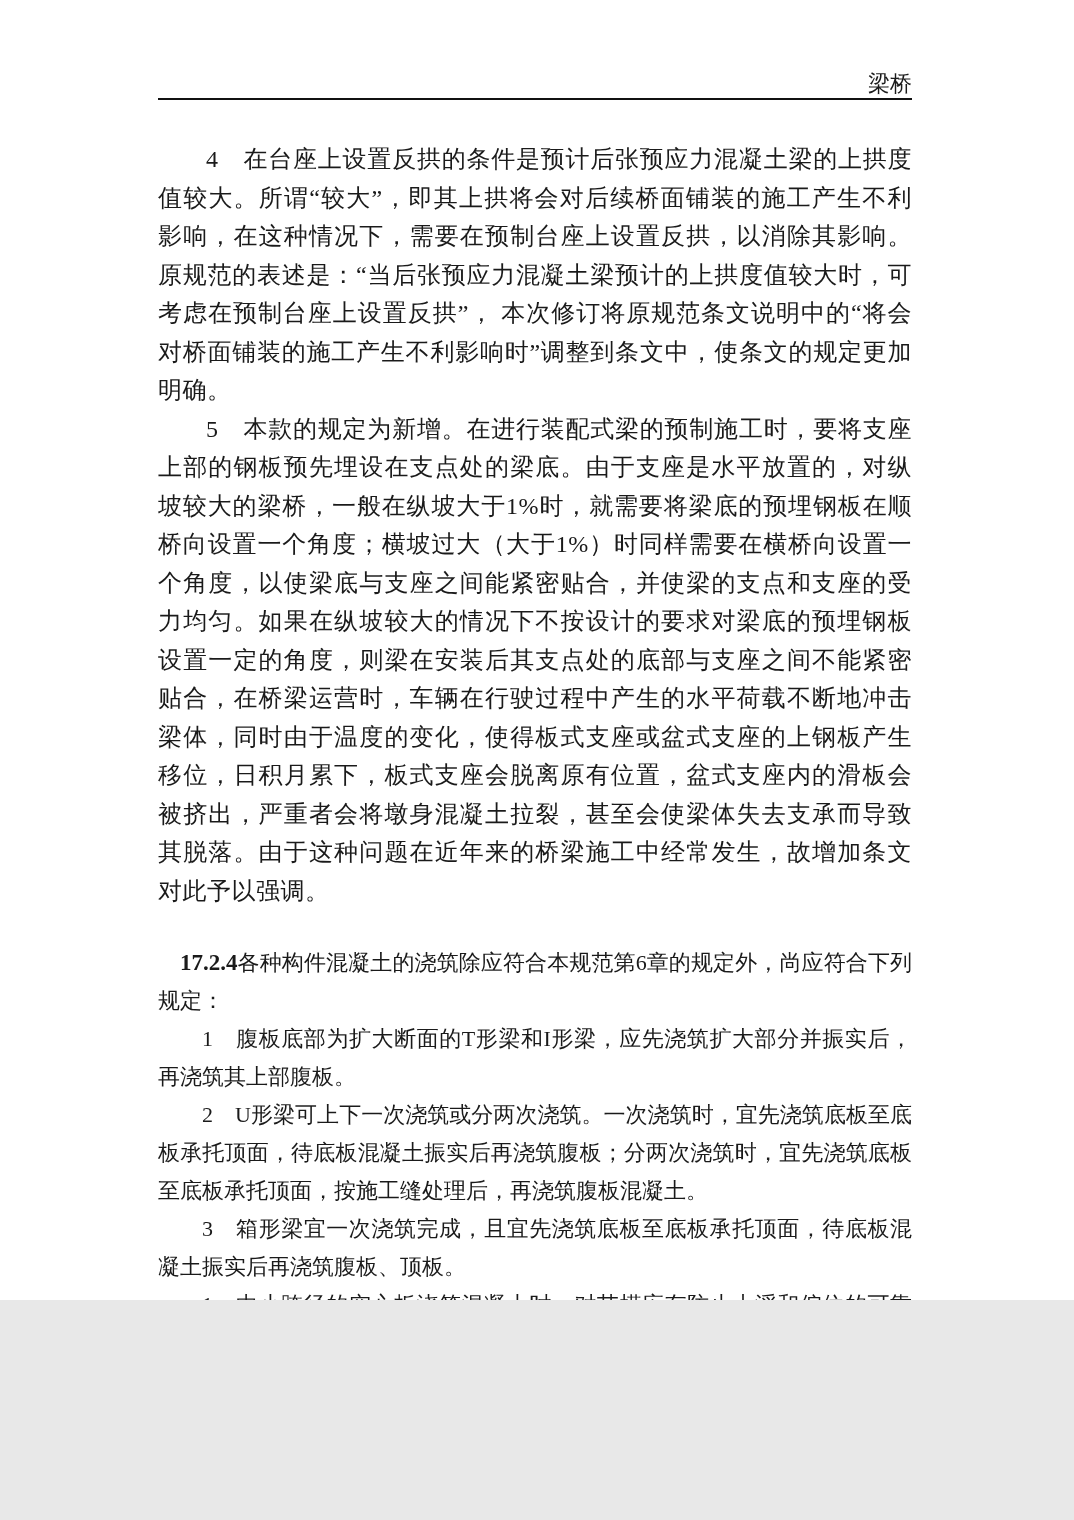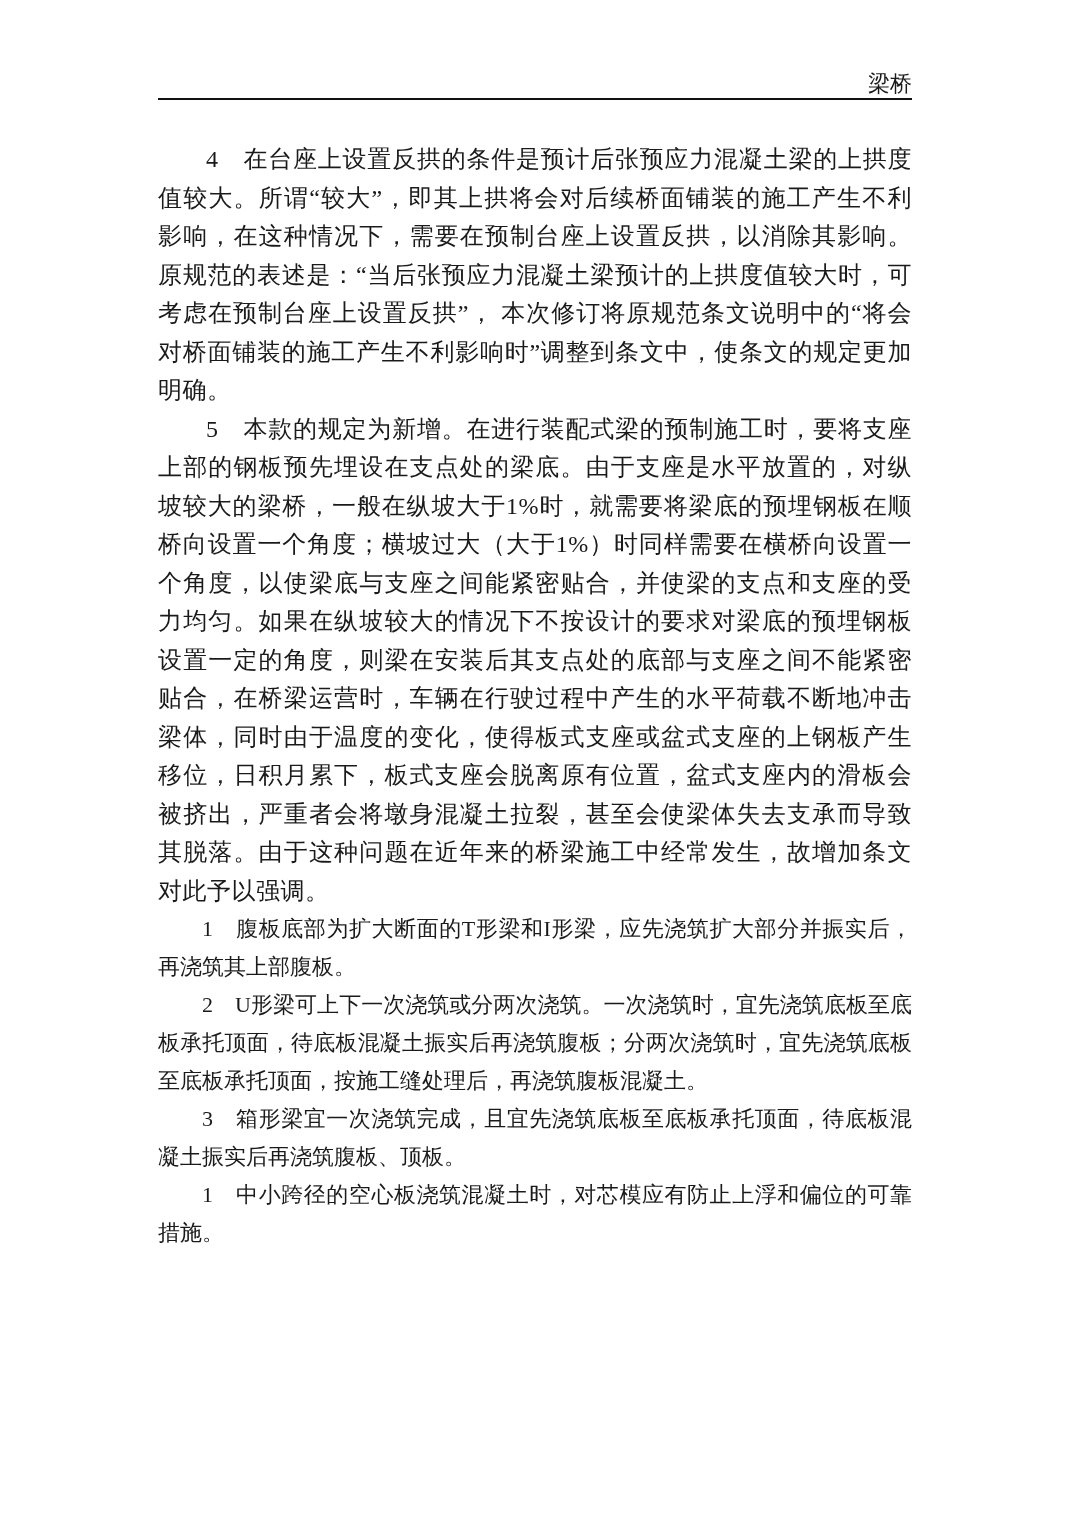--- a/index.html
+++ b/index.html
@@ -3,21 +3,21 @@
 <meta charset="utf-8">
 <style>
   html, body {
     margin: 0;
     padding: 0;
     background: #e8e8e8;
   }
   .page {
     position: relative;
     width: 1074px;
-    height: 1520px;
+    height: 1300px;
     margin: 0 auto;
     background: #ffffff;
     color: #1a1a1a;
     overflow: hidden;
     font-family: "Liberation Serif", "DejaVu Serif", serif;
   }
   .content {
     margin-left: 158px;
     margin-right: 162px; 
   }
@@ -67,20 +67,23 @@
   <div class="content">
 
     <div class="header">
       <span>梁桥</span>
     </div>
 
     <p class="kai first-para">4　在台座上设置反拱的条件是预计后张预应力混凝土梁的上拱度值较大。所谓“较大”，即其上拱将会对后续桥面铺装的施工产生不利影响，在这种情况下，需要在预制台座上设置反拱，以消除其影响。原规范的表述是：“当后张预应力混凝土梁预计的上拱度值较大时，可考虑在预制台座上设置反拱”， 本次修订将原规范条文说明中的“将会对桥面铺装的施工产生不利影响时”调整到条文中，使条文的规定更加明确。</p>
 
     <p class="kai">5　本款的规定为新增。在进行装配式梁的预制施工时，要将支座上部的钢板预先埋设在支点处的梁底。由于支座是水平放置的，对纵坡较大的梁桥，一般在纵坡大于1%时，就需要将梁底的预埋钢板在顺桥向设置一个角度；横坡过大（大于1%）时同样需要在横桥向设置一个角度，以使梁底与支座之间能紧密贴合，并使梁的支点和支座的受力均匀。如果在纵坡较大的情况下不按设计的要求对梁底的预埋钢板设置一定的角度，则梁在安装后其支点处的底部与支座之间不能紧密贴合，在桥梁运营时，车辆在行驶过程中产生的水平荷载不断地冲击梁体，同时由于温度的变化，使得板式支座或盆式支座的上钢板产生移位，日积月累下，板式支座会脱离原有位置，盆式支座内的滑板会被挤出，严重者会将墩身混凝土拉裂，甚至会使梁体失去支承而导致其脱落。由于这种问题在近年来的桥梁施工中经常发生，故增加条文对此予以强调。</p>
 
+    <p class="clause-head gap-before-1724">
+      <span class="clause-num">17.2.4</span><span>各种构件混凝土的浇筑除应符合本规范第6章的规定外，尚应符合下列规定：</span>
+    </p>
 
     <p class="clause-item">1　腹板底部为扩大断面的T形梁和I形梁，应先浇筑扩大部分并振实后，再浇筑其上部腹板。</p>
 
     <p class="clause-item">2　U形梁可上下一次浇筑或分两次浇筑。一次浇筑时，宜先浇筑底板至底板承托顶面，待底板混凝土振实后再浇筑腹板；分两次浇筑时，宜先浇筑底板至底板承托顶面，按施工缝处理后，再浇筑腹板混凝土。</p>
 
     <p class="clause-item">3　箱形梁宜一次浇筑完成，且宜先浇筑底板至底板承托顶面，待底板混凝土振实后再浇筑腹板、顶板。</p>
 
     <p class="clause-item">1　中小跨径的空心板浇筑混凝土时，对芯模应有防止上浮和偏位的可靠措施。</p>
 
 

